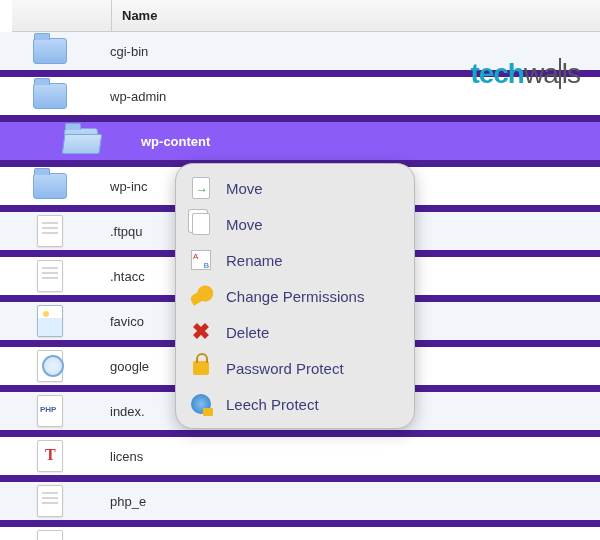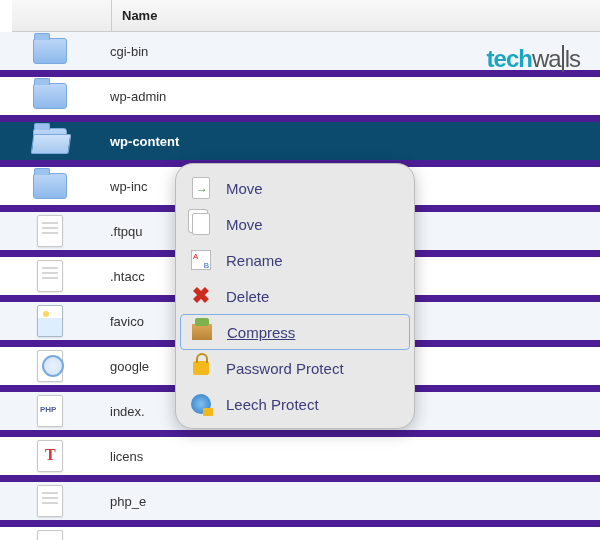--- a/index.html
+++ b/index.html
@@ -33,22 +33,23 @@
       position: relative;
     }
     .row {
       display: flex;
       height: 45px;
       align-items: center;
       border-bottom: 7px solid #4c1d95;
     }
     .row.alt { background: #f2f6fb; }
     .row.selected {
-      background: #0c4a6e;
+      background: #8b5cf6;
       color: #fff;
+      padding-left: 31px;
     }
     .cell-icon {
       width: 100px;
       display: flex;
       justify-content: center;
       align-items: center;
     }
     .cell-name {
       flex: 1;
       padding-left: 10px;
@@ -123,22 +124,22 @@
     }
     .file.text::before {
       content: 'T';
       position: absolute; top: 5px; left: 7px;
       font-size: 16px; font-weight: bold; color: #d63333;
       font-family: 'Times New Roman', serif;
     }
     
     .watermark {
       position: absolute;
-      top: 45px; right: 20px;
-      font-size: 24px;
+      top: 58px; right: 20px;
+      font-size: 28px;
       font-weight: 400;
       pointer-events: none;
       letter-spacing: -1px;
     }
     .watermark .a { color: #1aa5c2; font-weight: bold; }
     .watermark .b { color: #555; }
     
     .context-menu {
       position: absolute;
       top: 163px;
@@ -325,30 +326,30 @@
     <span>Move</span>
   </div>
   <div class="menu-item">
     <div class="menu-icon">
         <div class="mi-ab"></div>
       </div>
     <span>Rename</span>
   </div>
   <div class="menu-item">
     <div class="menu-icon">
+        <div class="mi-key"></div>
+      </div>
+    <span>Change Permissions</span>
+  </div>
+  <div class="menu-item">
+    <div class="menu-icon">
         <span class="mi-x">✖</span>
       </div>
     <span>Delete</span>
   </div>
-  <div class="menu-item highlight">
-    <div class="menu-icon">
-        <div class="mi-box"></div>
-      </div>
-    <span>Compress</span>
-  </div>
   <div class="menu-item">
     <div class="menu-icon">
         <div class="mi-lock"></div>
       </div>
     <span>Password Protect</span>
   </div>
   <div class="menu-item">
     <div class="menu-icon">
         <div class="mi-globe-blue"></div>
       </div>

